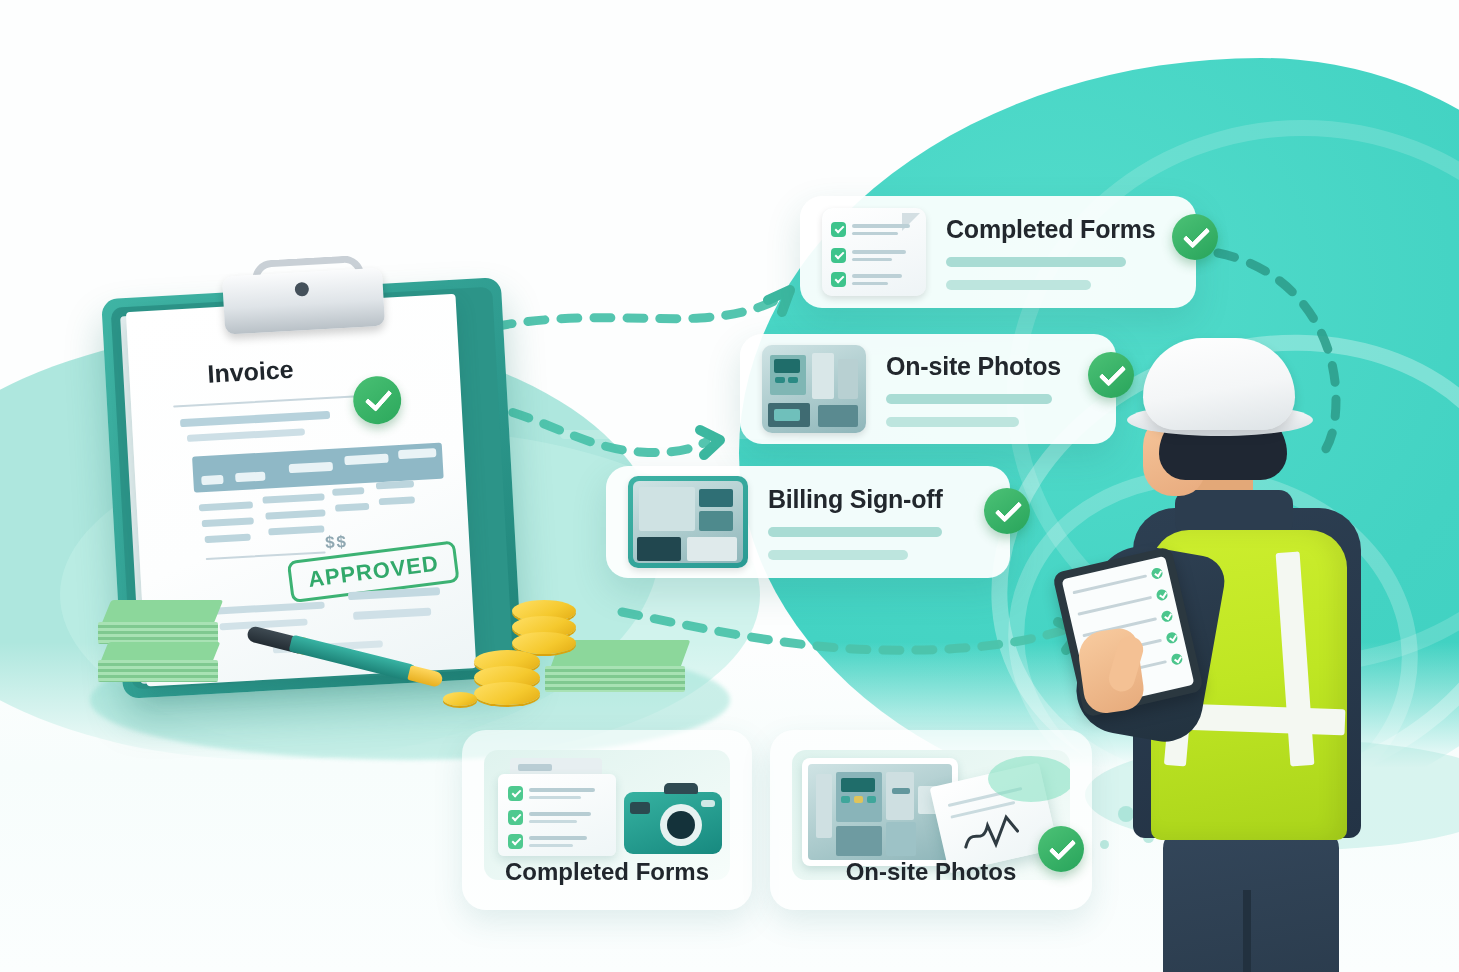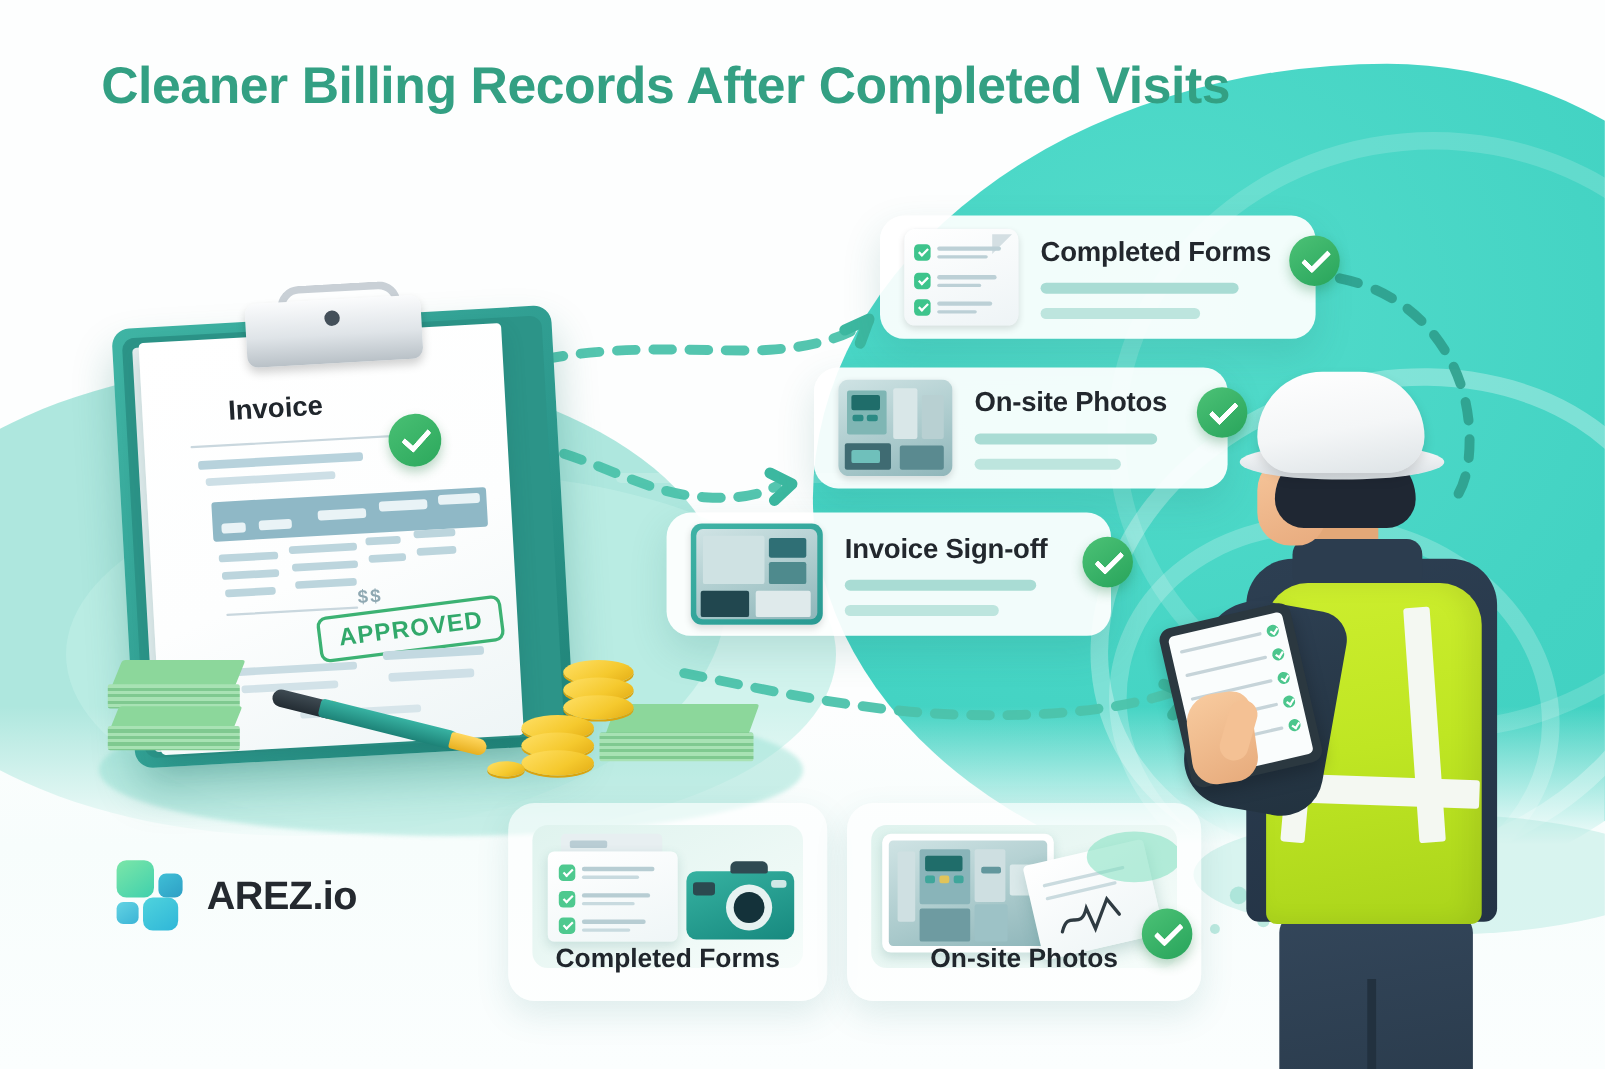--- a/index.html
+++ b/index.html
@@ -191,21 +191,20 @@
     <div class="floor"></div>
     <div class="floor-shadow"></div>
     <div class="floor-shadow2"></div>
     <div class="ghost-line" style="left:430px;top:262px;width:200px;opacity:.45;"></div>
     <div class="ghost-line" style="left:560px;top:430px;width:240px;opacity:.35;"></div>
     <div class="deco-dot" style="left:1118px;top:806px;width:16px;height:16px;"></div>
     <div class="deco-dot" style="left:1143px;top:832px;width:11px;height:11px;"></div>
     <div class="deco-dot" style="left:1100px;top:840px;width:9px;height:9px;"></div>
   </div>
 
-  <div class="title">Cleaner Billing Records After Completed Visits</div>
 
   <svg class="arrows" viewBox="0 0 1459 972">
     <g fill="none" stroke="#4cc3ab" stroke-width="9" stroke-linecap="round" stroke-dasharray="17 16" opacity=".95">
       <path d="M432,345 C530,305 640,322 700,318 C745,315 770,305 790,292"></path>
       <path d="M448,400 C530,405 575,448 640,452 C672,454 690,450 706,442"></path>
       <path d="M622,612 C700,628 790,648 880,650 C980,652 1035,640 1070,628"></path>
     </g>
     <g fill="none" stroke="#2e9e8c" stroke-width="9" stroke-linecap="round" stroke-dasharray="17 17" opacity=".9">
       <path d="M1218,253 C1292,268 1336,330 1336,400 C1336,432 1328,450 1316,462"></path>
     </g>
@@ -351,21 +350,21 @@
     <div class="fcard-thumb" style="width:120px;height:92px;background:linear-gradient(150deg,#3fb3a5,#2a9a93);padding:5px;box-sizing:border-box;">
       <div class="photo-thumb" style="border-radius:6px;">
         <div class="pt-box" style="left:6px;top:6px;width:56px;height:44px;background:#cfe2e3;"></div>
         <div class="pt-box" style="left:66px;top:8px;width:34px;height:18px;background:#2f6f75;"></div>
         <div class="pt-box" style="left:66px;top:30px;width:34px;height:20px;background:#4e8a8d;"></div>
         <div class="pt-box" style="left:4px;top:56px;width:44px;height:24px;background:#21474f;"></div>
         <div class="pt-box" style="left:54px;top:56px;width:50px;height:24px;background:#dfeaeb;"></div>
       </div>
     </div>
     <div class="fcard-body">
-      <div class="fcard-label">Invoice Sign-off</div>
+      <div class="fcard-label">Billing Sign-off</div>
       <div class="ph w1"></div>
       <div class="ph w2"></div>
     </div>
     <div class="badge" style="right:-20px;top:22px;"></div>
   </div>
 
   <div class="bcard" style="left:462px;top:730px;width:290px;height:180px;">
     <div class="bcard-art">
       <div style="position:absolute;left:26px;top:8px;width:92px;height:36px;background:#e7eff1;border-radius:4px;"></div>
       <div style="position:absolute;left:34px;top:14px;width:34px;height:7px;background:#b9cdd4;border-radius:2px;"></div>
@@ -468,23 +467,14 @@
         <div class="t-row" style="top:98px;">
             <i class="t-line"></i>
             <span class="t-chk"></span>
           </div>
       </div>
     </div>
     <div class="w-hand"></div>
     <div class="w-thumb"></div>
   </div>
 
-  <div class="logo">
-    <div class="logo-mark">
-      <div class="lm" style="left:0;top:0;width:34px;height:34px;background:linear-gradient(145deg,#7ce6a8,#3fd0ad);"></div>
-      <div class="lm" style="left:38px;top:12px;width:22px;height:22px;background:linear-gradient(145deg,#3fbfd6,#2e9fc5);border-radius:7px;"></div>
-      <div class="lm" style="left:0;top:38px;width:20px;height:20px;background:linear-gradient(145deg,#63d3e3,#3bb4d6);border-radius:6px;"></div>
-      <div class="lm" style="left:24px;top:34px;width:32px;height:30px;background:linear-gradient(145deg,#4fd3dd,#2fb6d8);"></div>
-    </div>
-    <div class="logo-text">AREZ.io</div>
-  </div>
 
 </div>
 
 </body></html>

